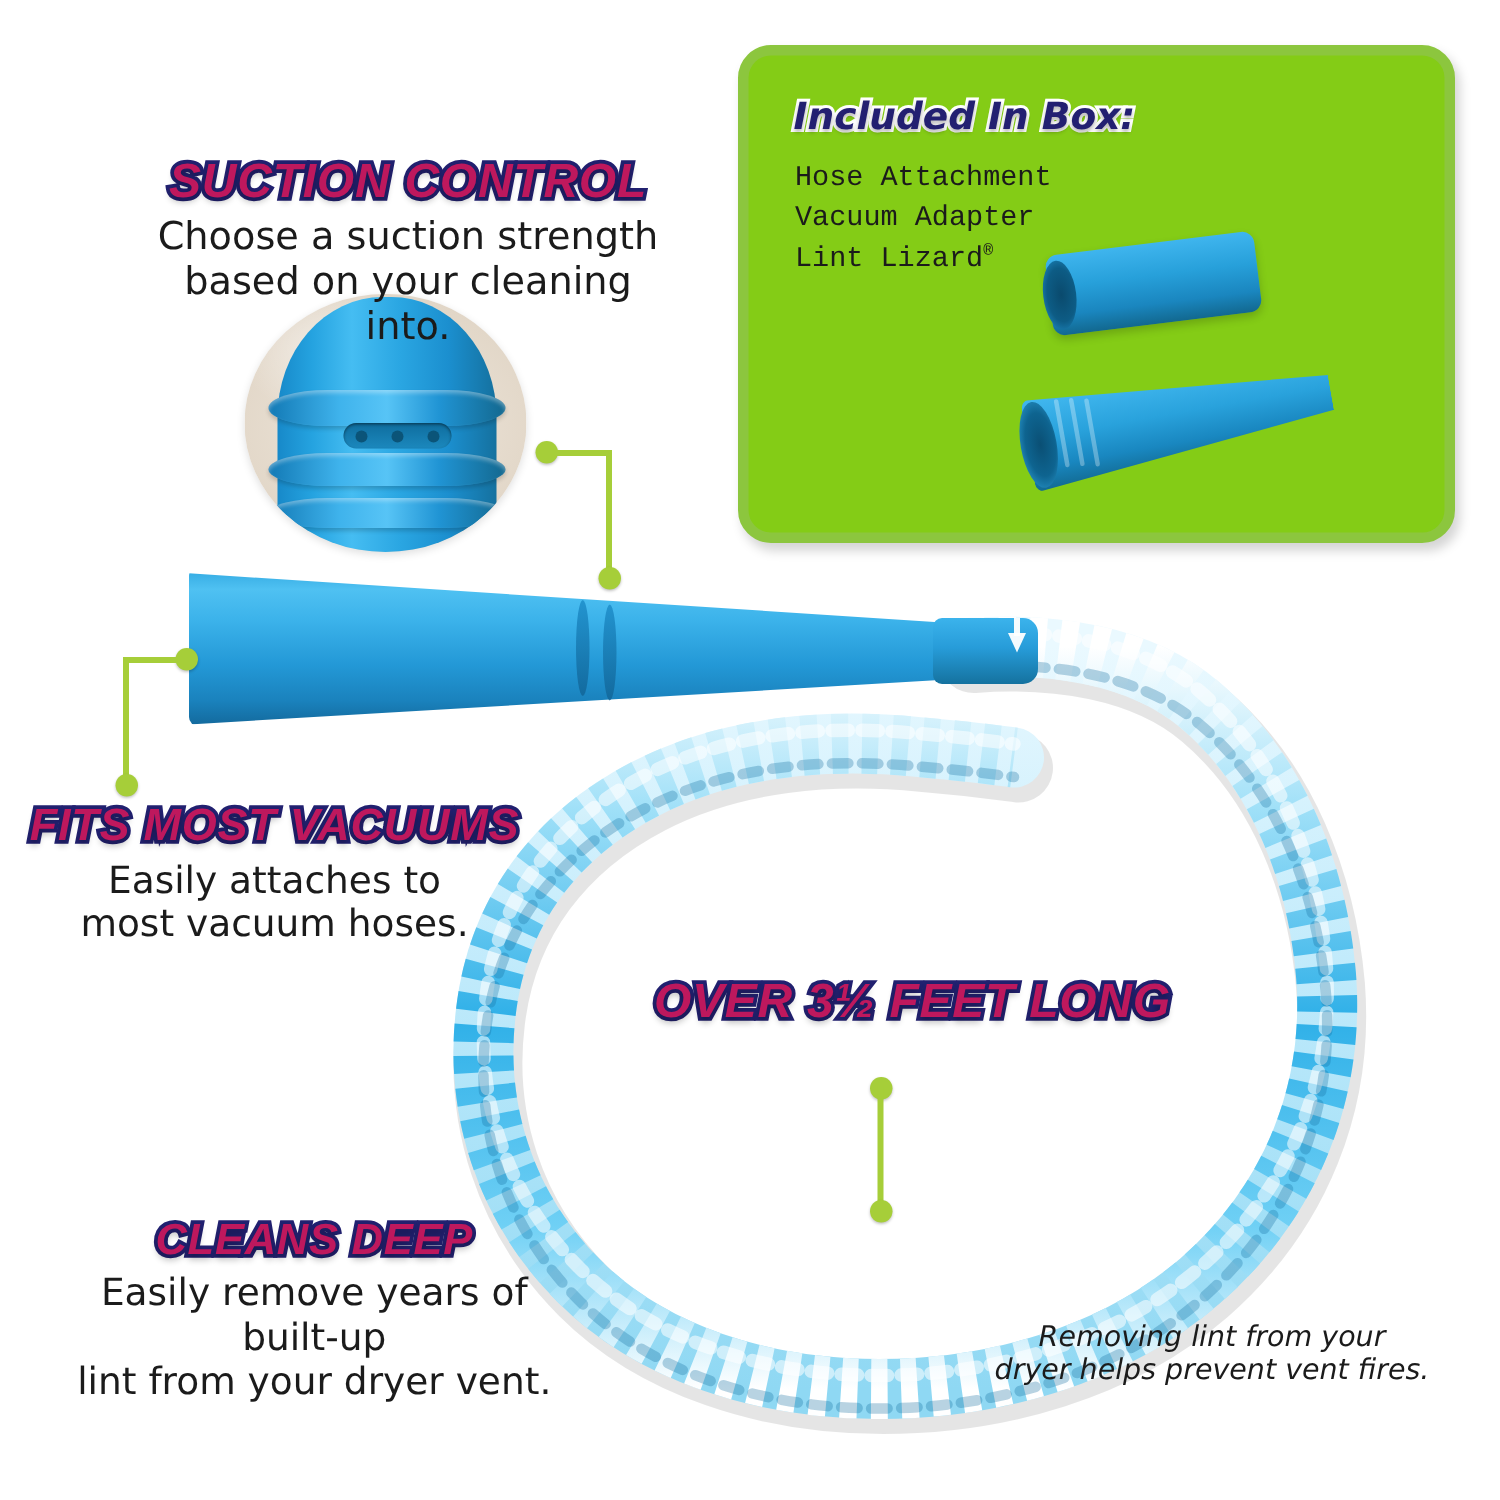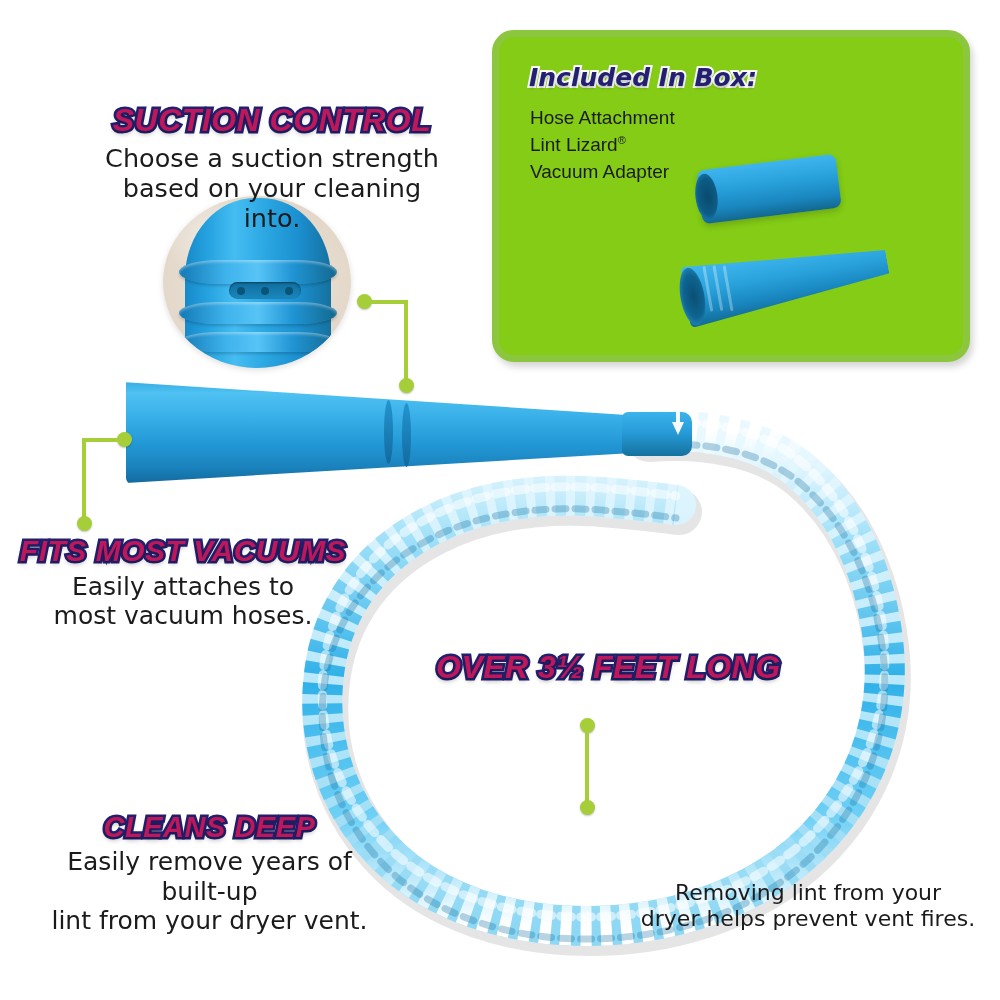--- a/index.html
+++ b/index.html
@@ -46,42 +46,42 @@
   #f-long{left:436px;top:625px;width:320px;}
   #f-long .hd{font-size:32px;margin-top:26px;}
   #f-long .sub{font-size:25px;}
 
   #f-clean{left:32px;top:812px;width:355px;}
   #f-clean .hd{font-size:29px;}
   #f-clean .sub{font-size:25px;}
 
   #f-fires{left:622px;top:875px;width:372px;}
   #f-fires .hd{font-size:28px;}
-  #f-fires .sub{font-size:22px;}
+  #f-fires .sub{font-size:19px;font-style:italic;}
 
   
   #box-panel{
     position:absolute;left:492px;top:30px;width:464px;height:318px;
     border:7px solid #8cc63e;border-radius:22px;background:#84cc16;
     box-shadow:3px 5px 7px rgba(0,0,0,.17);
     overflow:hidden;
   }
   #box-title{
     position:absolute;left:30px;top:26px;
     font-family:"DejaVu Sans",sans-serif;
     font-weight:bold;font-style:italic;font-size:25px;
     color:#232071;
     -webkit-text-stroke:4px #ffffff;
     paint-order:stroke fill;
     text-shadow:0 2px 3px rgba(0,0,0,.30);
     white-space:nowrap;z-index:6;
   }
   #box-list{
     position:absolute;left:31px;top:68px;z-index:6;
-    font-family:Liberation Sans, sans-serif;font-size:19px;color:#1b1b1b;
+    font-family:Liberation Mono, monospace;font-size:19px;color:#1b1b1b;
     line-height:1.42;
   }
   #box-list div{white-space:nowrap;}
   .reg{font-size:11px;vertical-align:super;}
 
   
   .callout{position:absolute;}
   .cl-line{position:absolute;background:#a6ce39;}
   .cl-dot{
     position:absolute;width:15px;height:15px;border-radius:50%;
@@ -285,24 +285,24 @@
     <div class="cl-dot" style="left:580px;top:800px;"></div>
   </div>
 
   <div id="box-panel">
     <div id="box-title">Included In Box:</div>
     <div id="box-list">
       <div>
         <span>Hose Attachment</span><span class="reg"></span>
       </div>
       <div>
-        <span>Lint Lizard</span><span class="reg">®</span>
+        <span>Vacuum Adapter</span><span class="reg"></span>
       </div>
       <div>
-        <span>Vacuum Adapter</span><span class="reg"></span>
+        <span>Lint Lizard</span><span class="reg">®</span>
       </div>
     </div>
 
     <div class="bx-part" id="bx-cyl">
       <div id="bx-cyl-mouth"></div>
     </div>
     <div class="bx-part" id="bx-nozzle">
       <div id="bx-nz-body"></div>
       <div class="bx-thread" style="left:22px;top:3px;"></div>
       <div class="bx-thread" style="left:32px;top:4px;"></div>

